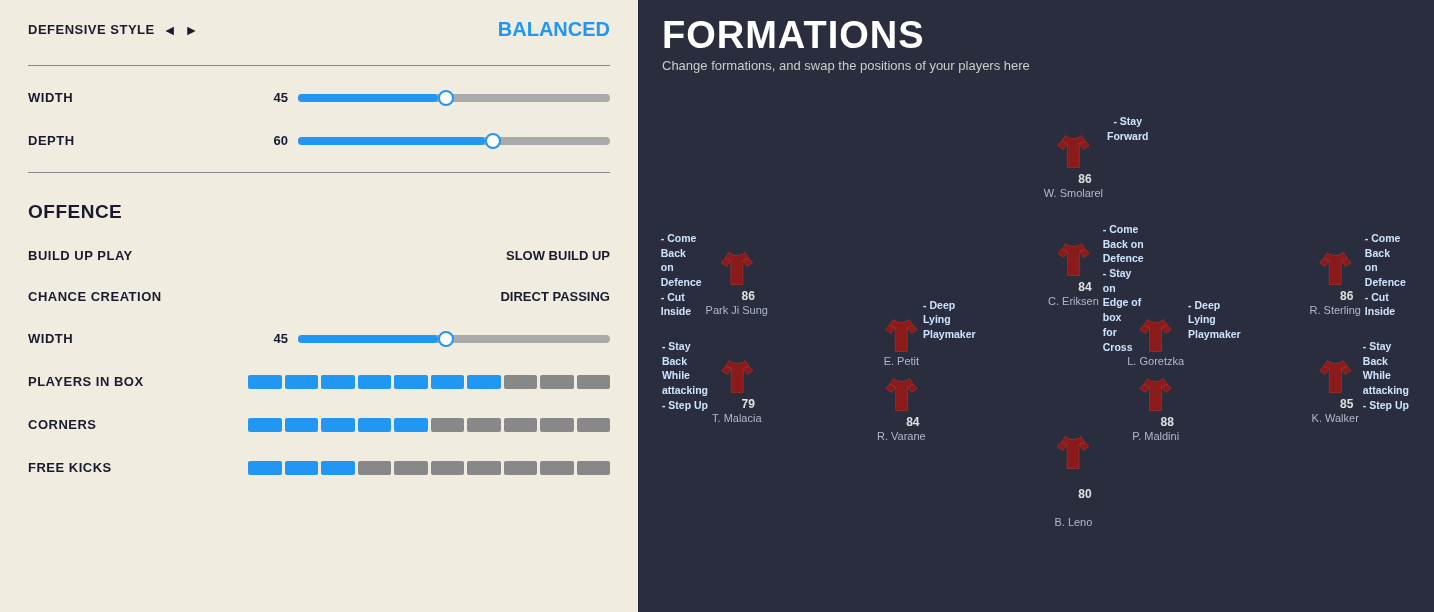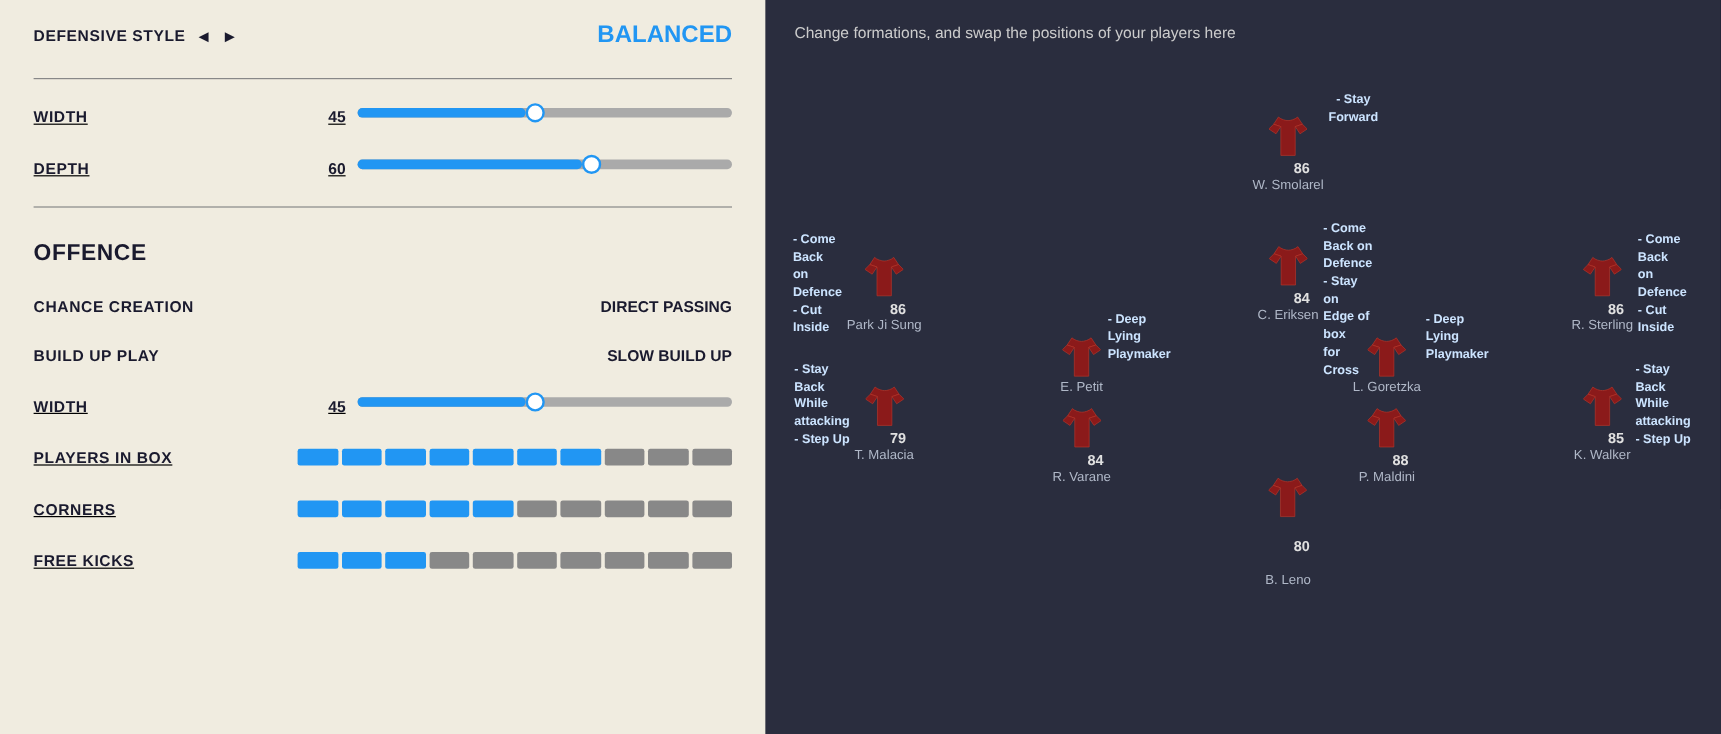--- a/index.html
+++ b/index.html
@@ -18,23 +18,22 @@
       min-width: 638px;
       background: #f0ece0;
       padding: 12px 28px;
       display: flex;
       flex-direction: column;
       gap: 16px;
     }
 
     .section-row {
       display: flex;
-      align-items: flex-start;
+      align-items: center;
       padding: 6px 0;
-      text-decoration: underline;
     }
 
     .label {
       color: #1a1a2e;
       font-size: 13px;
       font-weight: 700;
       text-transform: uppercase;
       letter-spacing: 0.5px;
       width: 220px;
       min-width: 220px;
@@ -265,27 +264,27 @@
     </div>
   </div>
 
   <div class="divider"></div>
 
   <div class="section-header">
     <span class="label" style="font-size:19px;">OFFENCE</span>
   </div>
 
   <div class="text-row">
+    <span class="label">BUILD UP PLAY</span>
+    <span class="text-value">SLOW BUILD UP</span>
+  </div>
+
+  <div class="text-row">
     <span class="label">CHANCE CREATION</span>
     <span class="text-value">DIRECT PASSING</span>
-  </div>
-
-  <div class="text-row">
-    <span class="label">BUILD UP PLAY</span>
-    <span class="text-value">SLOW BUILD UP</span>
   </div>
 
   <div class="section-row">
     <span class="label">WIDTH</span>
     <span class="value-label">45</span>
     <div class="slider-track">
       <div class="slider-fill" style="width:45%"></div>
       <div class="slider-thumb" style="left:45%"></div>
     </div>
   </div>
@@ -333,20 +332,21 @@
       <div class="seg inactive"></div>
       <div class="seg inactive"></div>
       <div class="seg inactive"></div>
       <div class="seg inactive"></div>
       <div class="seg inactive"></div>
     </div>
   </div>
 </div>
 
 <div class="right-panel">
+  <div class="formations-title">FORMATIONS</div>
   <div class="formations-subtitle">Change formations, and swap the positions of your players here</div>
 
   <div class="field-area" id="field-area">
 
   <div class="player-node" style="left: 55%; top: 18%;">
         <div class="player-tooltip" style="left: 100%; top: -20px; margin-left: 4px; text-align: center;">- Stay Forward</div>
         <div class="player-shirt"><svg viewBox="0 0 32 36" xmlns="http://www.w3.org/2000/svg">
     <path d="M8,2 L4,8 L10,10 L10,34 L22,34 L22,10 L28,8 L24,2 C22,4 18,5 16,5 C14,5 10,4 8,2 Z" fill="#8B1A1A" stroke="#c0392b" stroke-width="0.5"></path>
     <path d="M4,8 L0,12 L6,16 L10,10 Z" fill="#8B1A1A" stroke="#c0392b" stroke-width="0.5"></path>
     <path d="M28,8 L32,12 L26,16 L22,10 Z" fill="#8B1A1A" stroke="#c0392b" stroke-width="0.5"></path>

